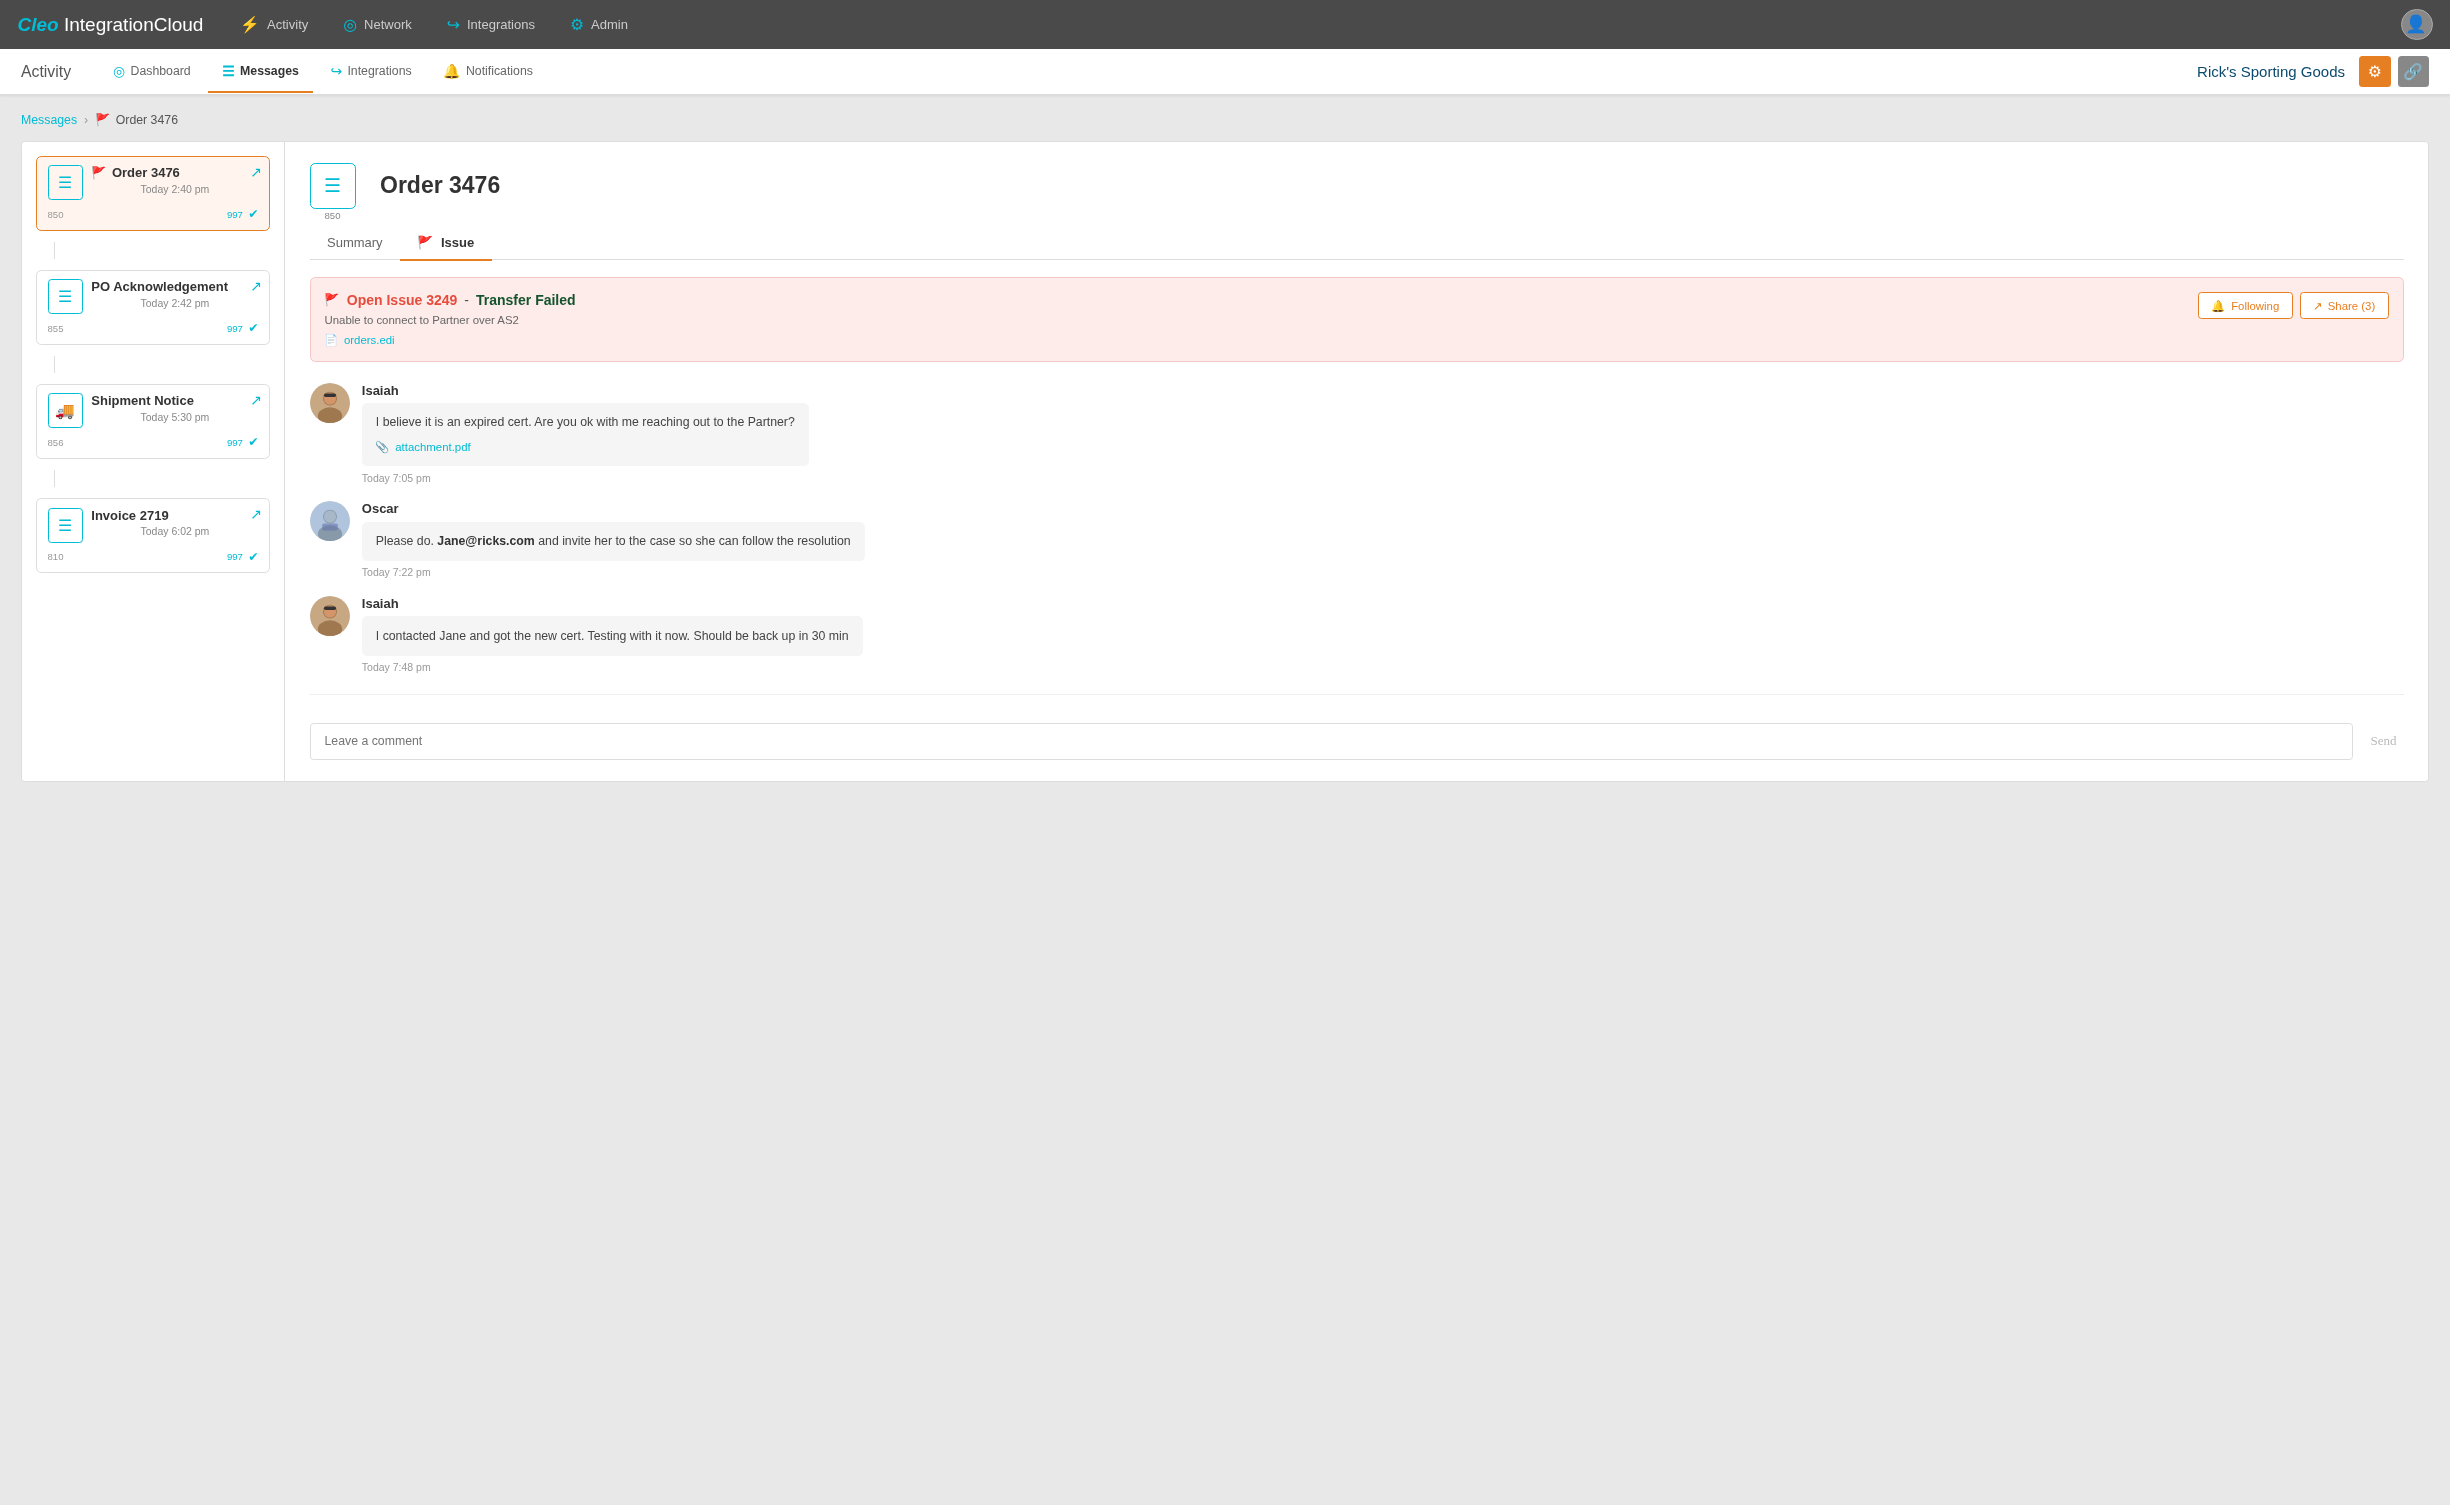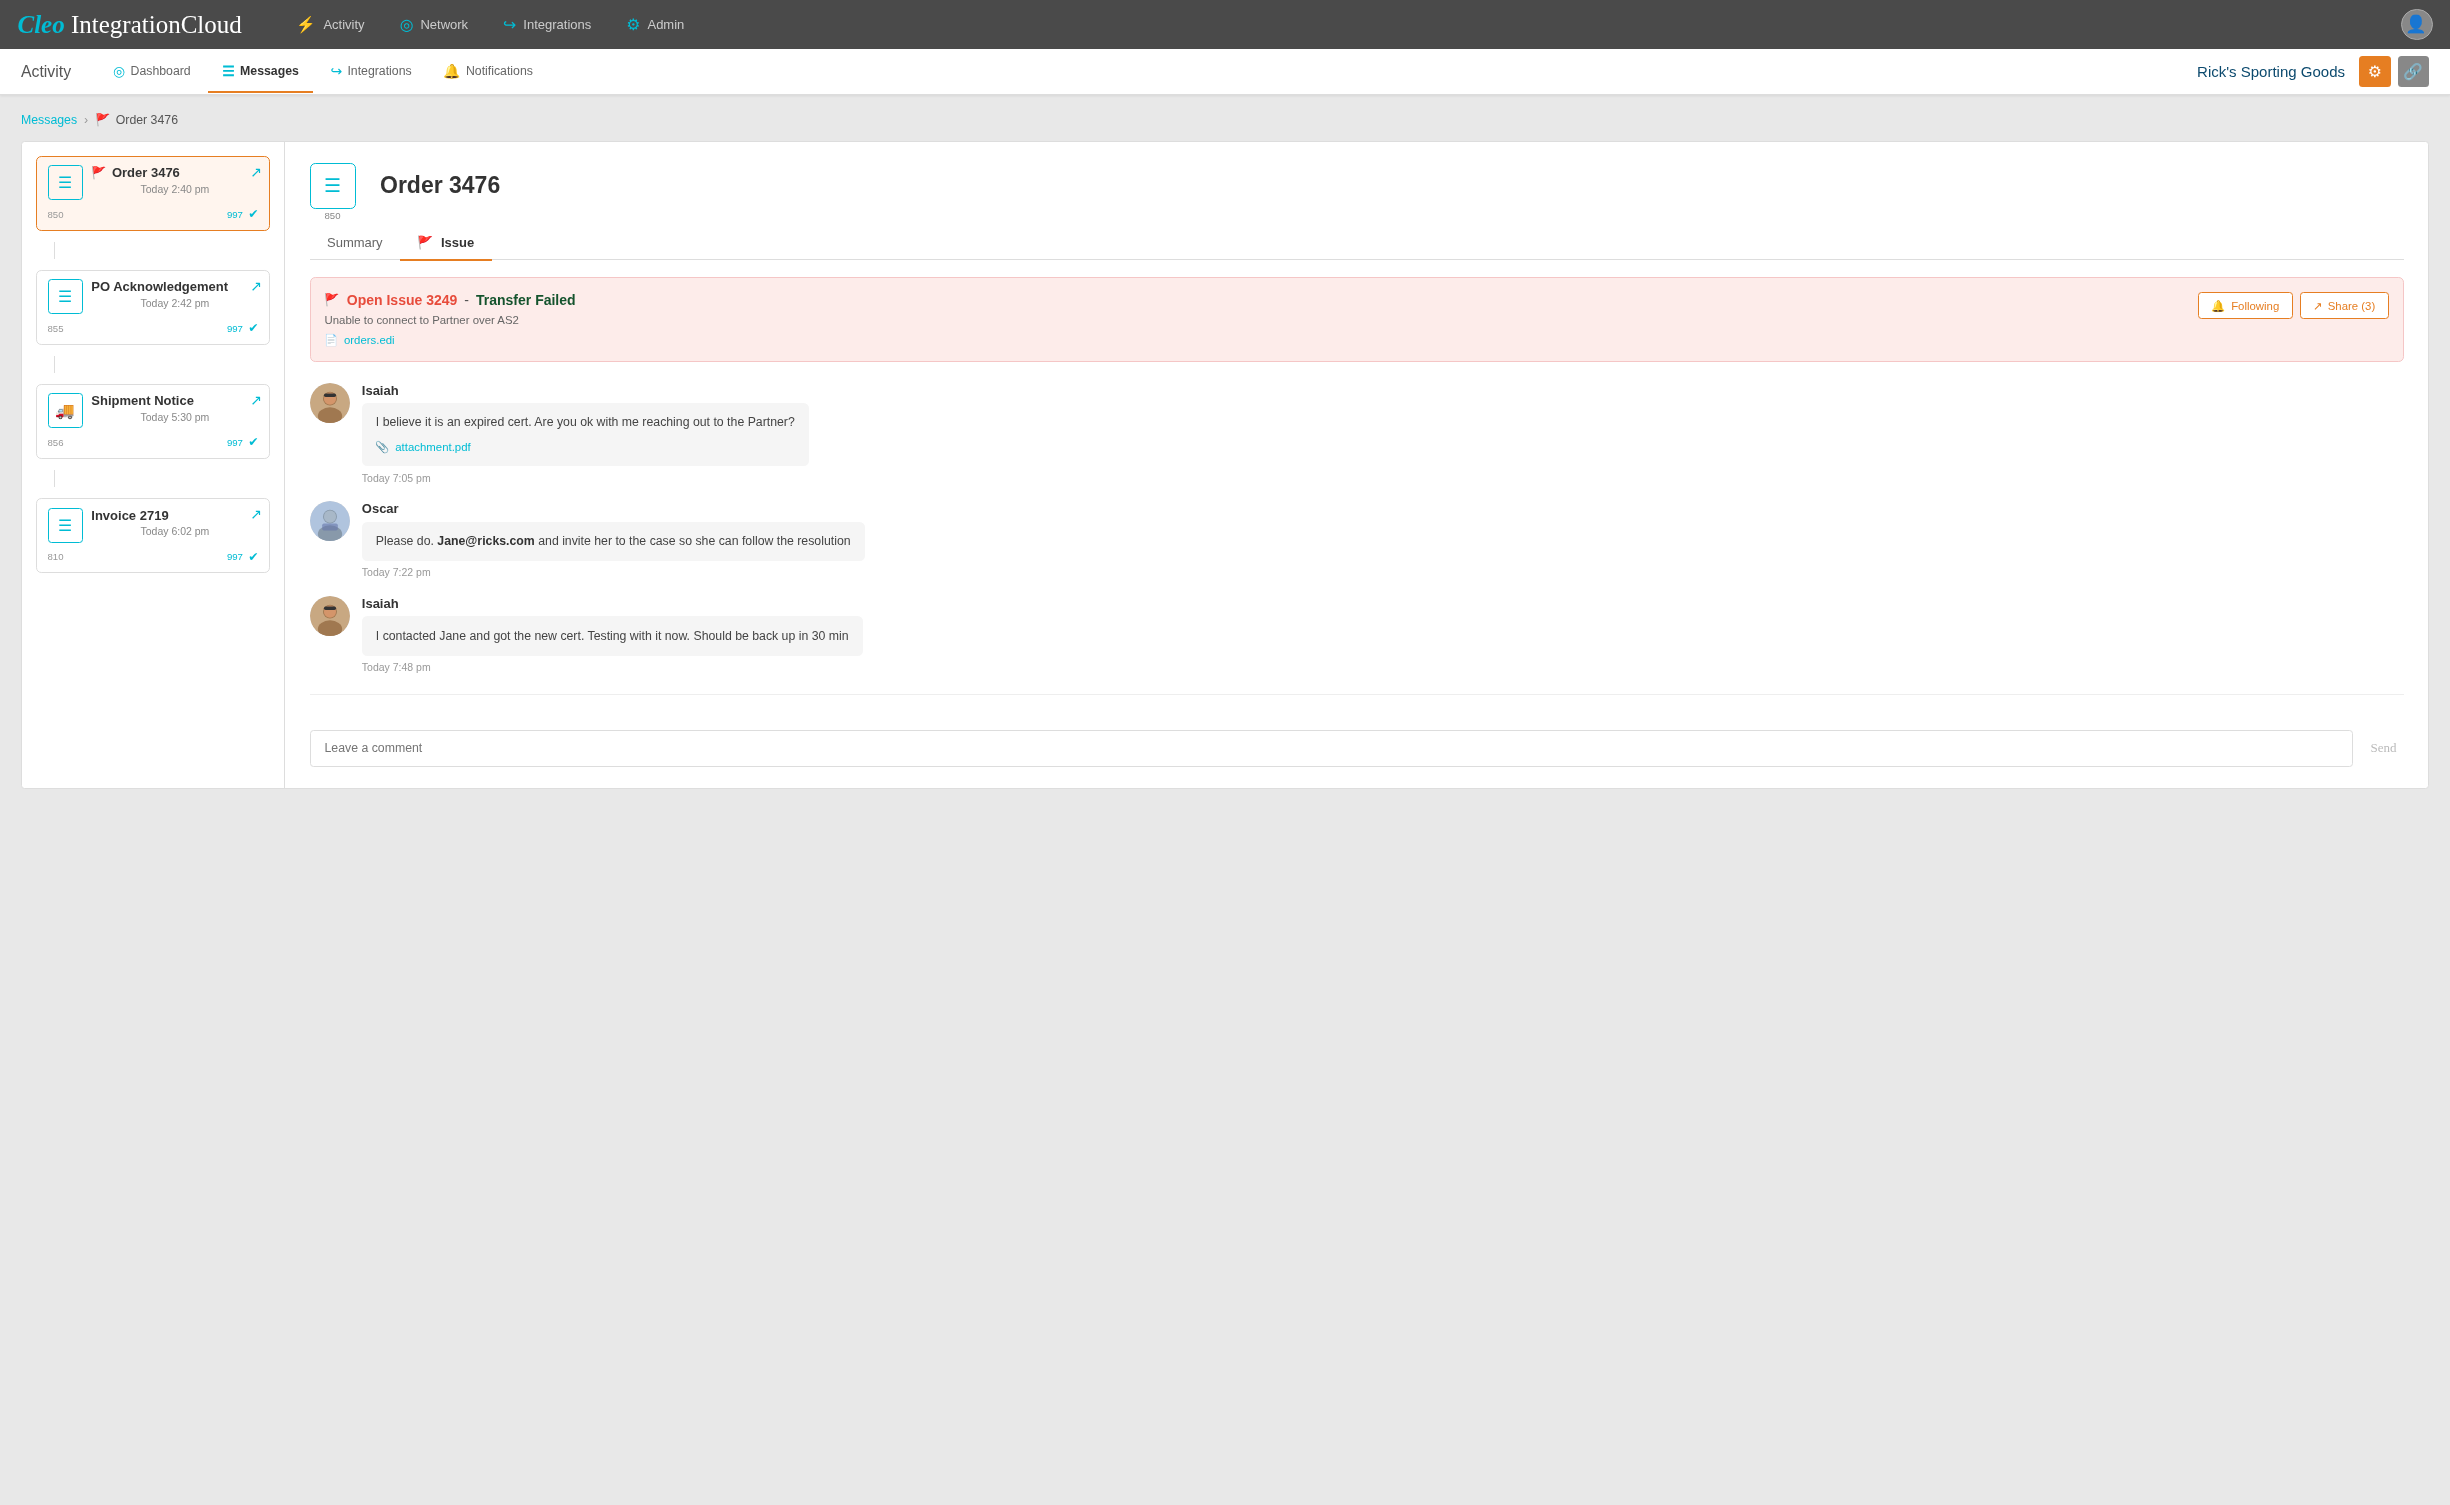--- a/index.html
+++ b/index.html
@@ -7,26 +7,25 @@
 
     
     .top-nav {
       background: #4a4a4a;
       display: flex;
       align-items: center;
       padding: 0 17.5px;
       height: 49px;
     }
     .logo {
-      font-size: 25px;
+      font-size: 19px;
       font-weight: bold;
       color: white;
-      margin-right: 41px;
+      margin-right: 23px;
       white-space: nowrap;
-      font-family: Liberation Serif, serif;
     }
     .logo span { color: #00bcd4; font-style: italic; }
     .logo em { color: white; font-style: normal; font-weight: 300; }
     .top-nav-items { display: flex; gap: 7px; flex: 1; }
     .top-nav-item {
       display: flex; align-items: center; gap: 7px;
       color: #ccc; padding: 7px 14px; cursor: pointer;
       font-size: 13px; border-radius: 3.5px;
     }
     .top-nav-item .nav-icon { font-size: 15.8px; color: #00bcd4; }
@@ -162,21 +161,21 @@
       background: #f5f5f5; border-radius: 5.3px; padding: 10.5px 14px;
       color: #444; line-height: 1.5; font-size: 12.3px;
     }
     .comment-bubble strong { font-weight: 700; color: #333; }
     .comment-attachment { display: flex; align-items: center; gap: 5.3px; margin-top: 7px; color: #e74c3c; font-size: 11.4px; cursor: pointer; }
     .comment-attachment span { color: #00bcd4; }
     .comment-time { font-size: 10.5px; color: #999; margin-top: 5.3px; }
 
     
     .comment-input-area {
-      border-top: 0.9px solid #eee; padding-top: 35px;
+      border-top: 0.9px solid #eee; padding-top: 28px;
       display: flex; align-items: center; gap: 10.5px;
     }
     .comment-input {
       flex: 1; border: 0.9px solid #ddd; border-radius: 3.5px;
       padding: 10.5px 14px; font-size: 12.3px; color: #999;
       outline: none; background: white;
     }
     .send-btn {
       background: transparent; border: none; color: #bbb;
       font-size: 13px; cursor: pointer; padding: 7px; font-family: Liberation Serif, serif;

